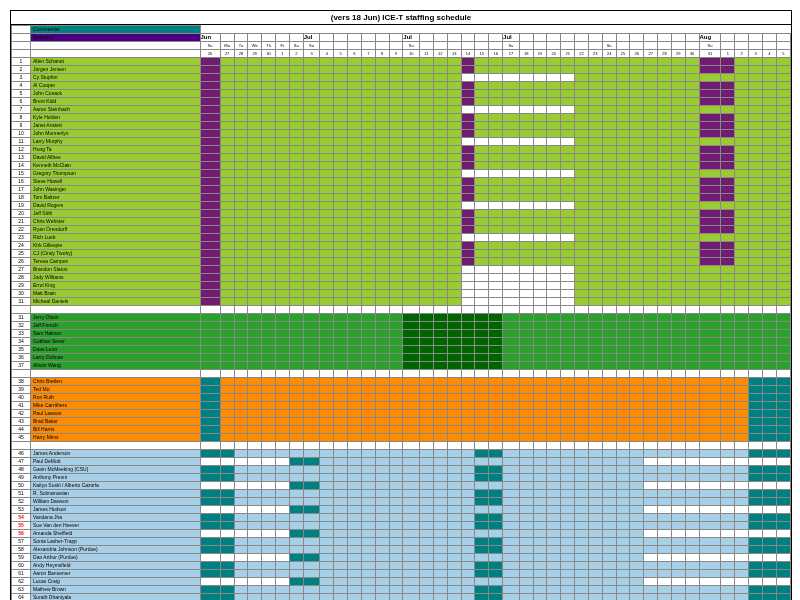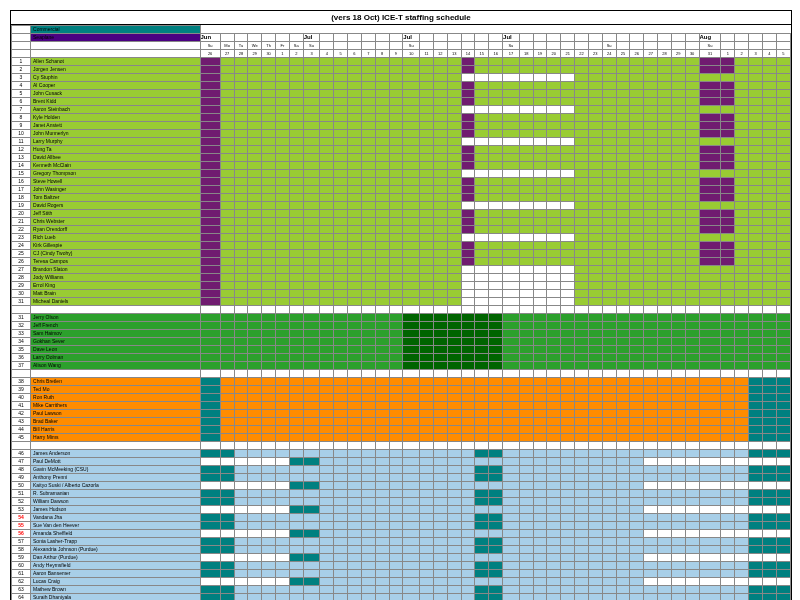--- a/index.html
+++ b/index.html
@@ -19,21 +19,21 @@
 .c-blue{background:#a8cfe8}
 .c-teal{background:#008080}
 .c-purple{background:#701c70}
 .c-dgreen{background:#006400}
 .red-num{color:red;font-weight:bold}
 </style>
 </head>
 <body>
 
 <div class="sheet">
-  <div class="title">(vers 18 Oct) ICE-T staffing schedule</div>
+  <div class="title">(vers 18 Jun) ICE-T staffing schedule</div>
   <table>
     <thead>
       <tr id="hdr-left">
           <td class="num"></td>
           <td class="name hdr-teal">Commercial</td>
         </tr>
     <tr>
           <td class="num"></td>
           <td class="name hdr-purple">Seaplane</td>
           <th class="day" style="font-weight: bold; font-size: 6px; text-align: left;">Jun</th>

